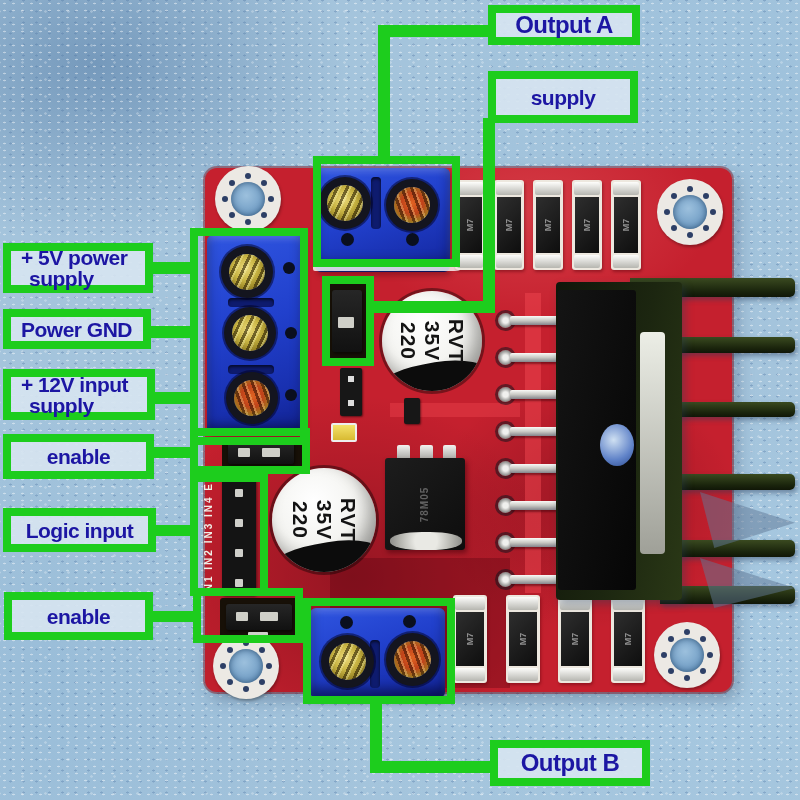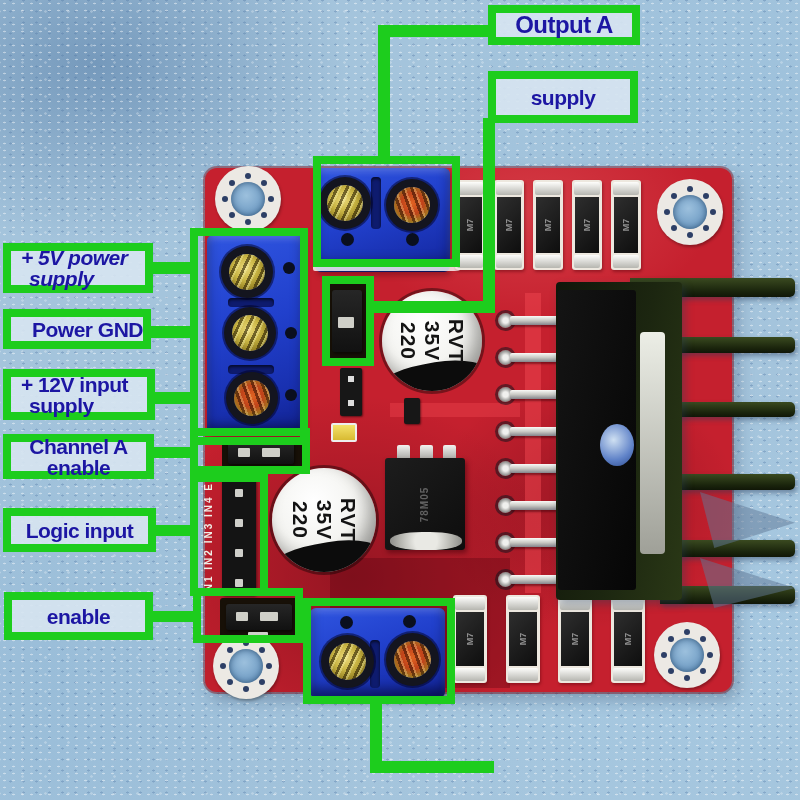--- a/index.html
+++ b/index.html
@@ -374,40 +374,42 @@
   <div class="gl" style="left:374px;top:761px;width:120px;height:12px;"></div>
 
   <div class="label-box big" style="left:488px;top:5px;width:136px;height:24px;">
     <div class="line">Output A</div>
   </div>
 
   <div class="label-box center" style="left:488px;top:71px;width:134px;height:36px;">
     <div class="line">supply</div>
   </div>
 
-  <div class="label-box padL" style="left:3px;top:243px;width:134px;height:34px;font-style:italic;">
+  <div class="label-box padL" style="left:3px;top:243px;width:134px;height:34px;">
     <div class="line">+ 5V power</div>
     <div class="line ind">supply</div>
   </div>
 
-  <div class="label-box padL" style="left:3px;top:309px;width:132px;height:24px;align-items:flex-end;">
+  <div class="label-box padL" style="left:3px;top:309px;width:132px;height:24px;">
     <div class="line">Power GND</div>
   </div>
 
   <div class="label-box padL" style="left:3px;top:369px;width:136px;height:35px;">
     <div class="line">+ 12V input</div>
     <div class="line ind">supply</div>
   </div>
 
   <div class="label-box center" style="left:3px;top:434px;width:135px;height:29px;">
-    <div class="line">Channel A</div>
     <div class="line">enable</div>
   </div>
 
   <div class="label-box center" style="left:3px;top:508px;width:137px;height:28px;justify-content:center;">
     <div class="line">Logic input</div>
   </div>
 
   <div class="label-box center" style="left:4px;top:592px;width:133px;height:32px;">
     <div class="line">enable</div>
   </div>
 
+  <div class="label-box big" style="left:490px;top:740px;width:144px;height:30px;">
+    <div class="line">Output B</div>
+  </div>
 </div>
 
 </body></html>

